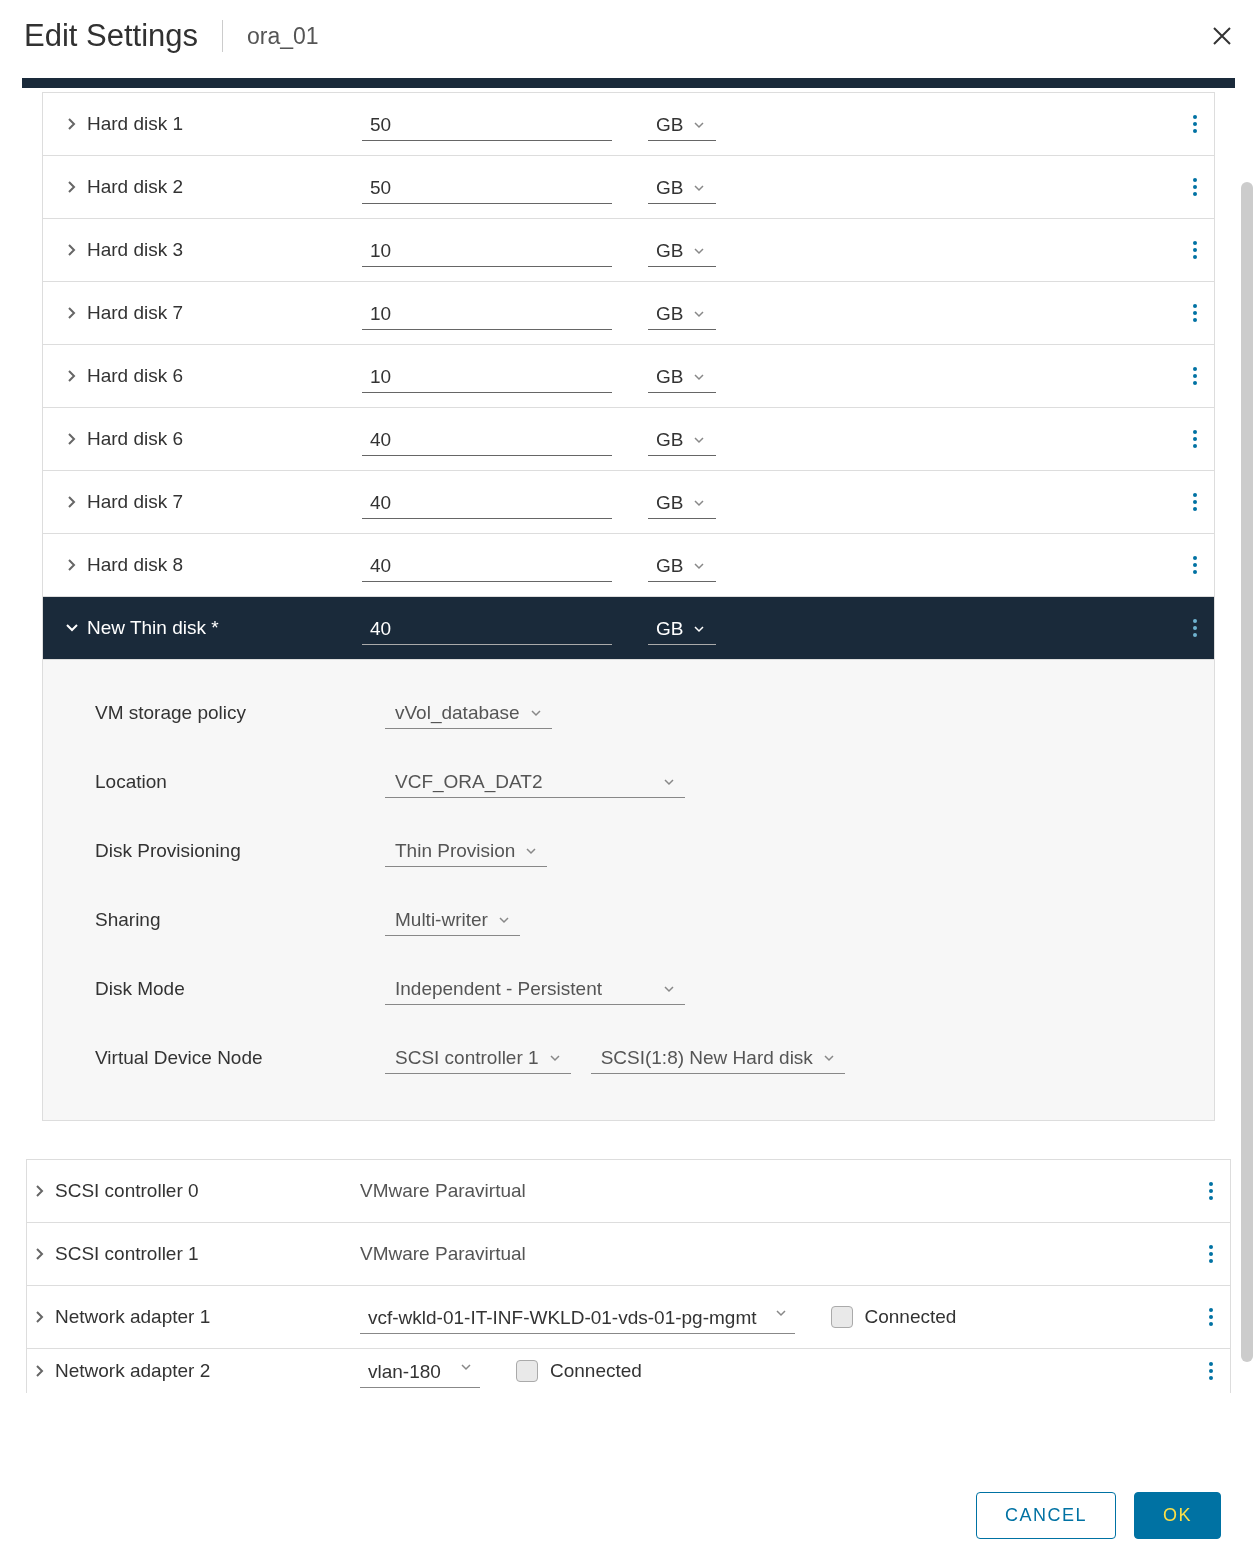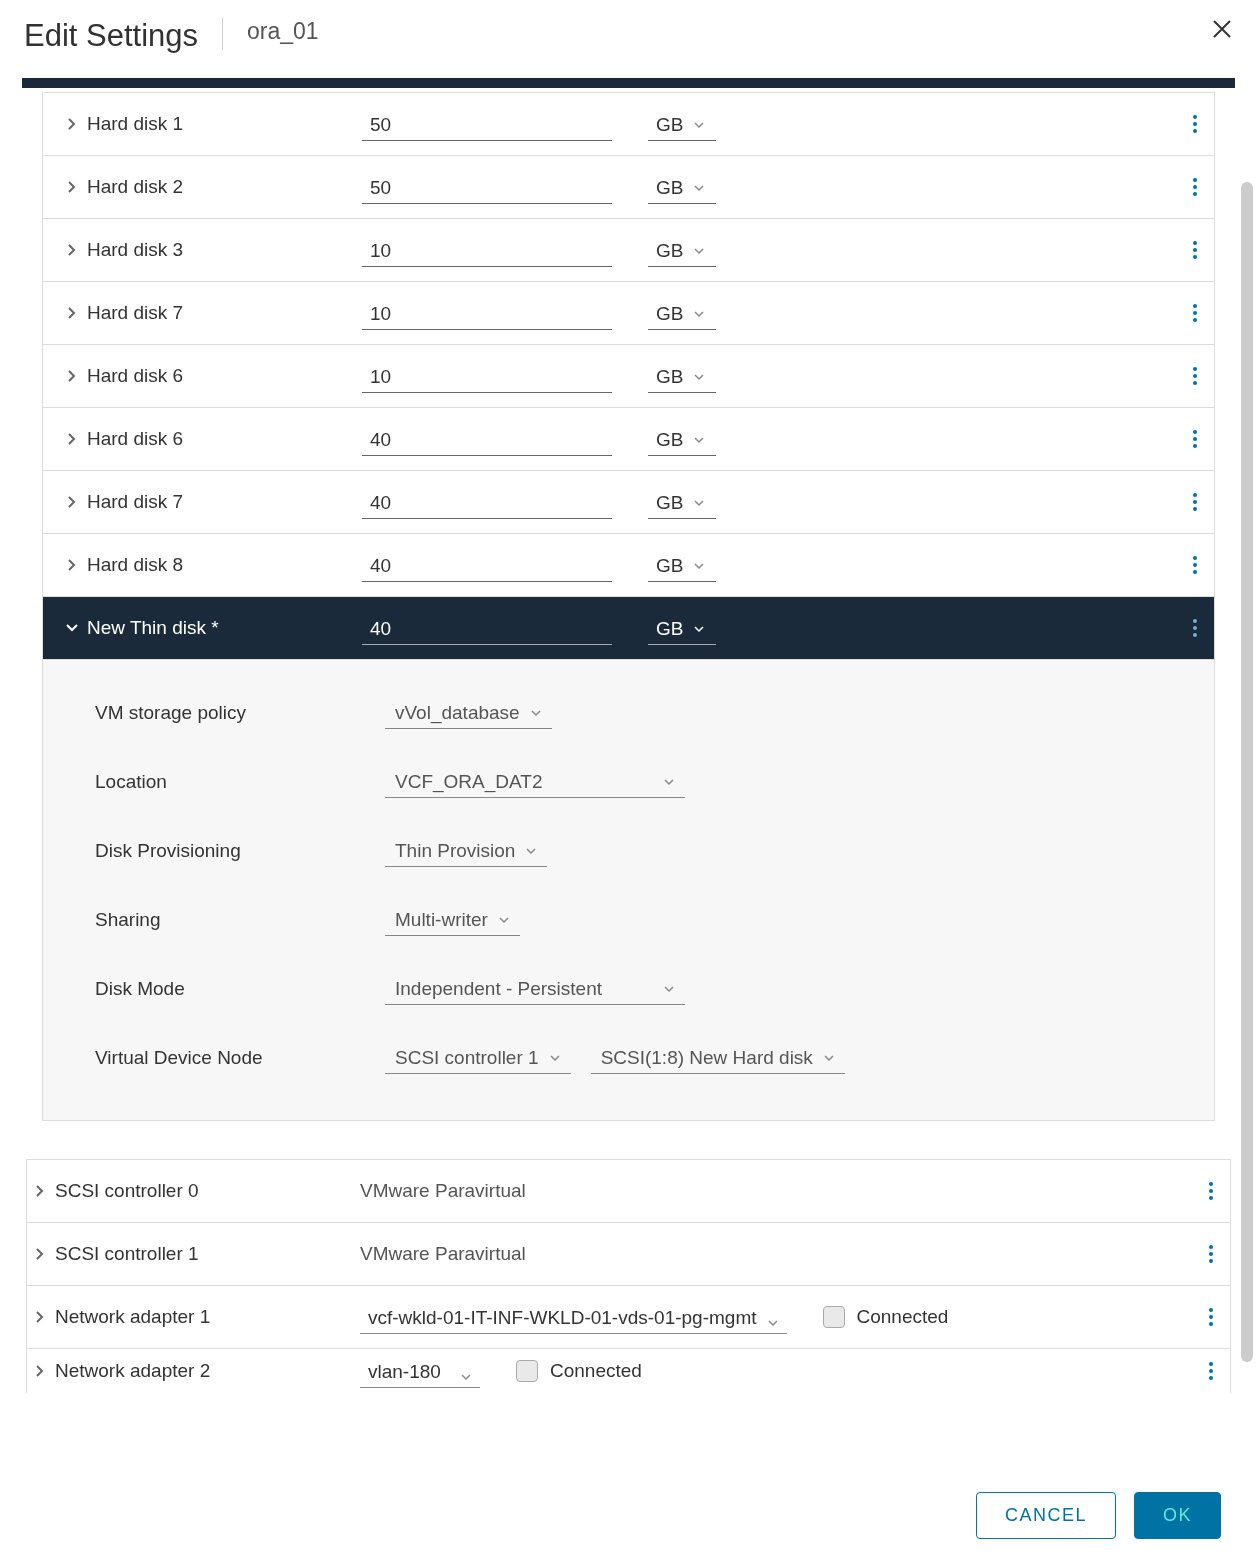--- a/index.html
+++ b/index.html
@@ -1,18 +1,18 @@
 <!DOCTYPE html>
 <html><head>
 <meta charset="utf-8">
 <style>
 * { box-sizing: border-box; margin: 0; padding: 0; font-family: -apple-system, BlinkMacSystemFont, "Segoe UI", Arial, sans-serif; }
 body { background: #fff; width: 1257px; height: 1567px; position: relative; overflow: hidden; }
 .dialog { width: 1257px; height: 1567px; display: flex; flex-direction: column; }
-.header { display: flex; align-items: flex-start; padding: 18px 24px 24px 24px; }
+.header { display: flex; align-items: center; padding: 18px 24px 24px 24px; }
 .header-title { font-size: 31px; font-weight: 300; color: #313131; }
 .header-sep { width: 1px; height: 32px; background: #ccc; margin: 0 24px; }
 .header-sub { font-size: 23px; color: #555; font-weight: 400; }
 .header-close { margin-left: auto; cursor: pointer; color: #333; }
 .topbar { height: 10px; background: #1a2a3a; margin: 0 22px 4px 22px; }
 .content-wrap { flex: 1; position: relative; overflow: hidden; padding: 0 22px 0 22px; }
 .scroll-area { height: 100%; overflow-y: auto; }
 .panel { border: 1px solid #ddd; border-bottom: none; margin: 0 20px; }
 .row { display: flex; align-items: center; border-bottom: 1px solid #ddd; min-height: 63px; padding: 0 12px 0 22px; position: relative; }
 .row.dark { background: #1a2a3a; color: #fff; }
@@ -27,27 +27,27 @@
 .row.dark .kebab { color: #6fb3cf; }
 .expanded { background: #f7f7f7; border-bottom: 1px solid #ddd; padding: 18px 0 28px 0; }
 .exp-row { display: flex; align-items: center; padding: 18px 0 18px 52px; }
 .exp-label { width: 290px; font-size: 19px; color: #333; font-weight: 500; }
 .exp-val { font-size: 19px; color: #333; }
 .exp-select { border: none; border-bottom: 1px solid #888; background: transparent; font-size: 19px; color: #555; padding: 6px 10px 4px 10px; display: flex; align-items: center; gap: 10px; cursor: pointer; }
 .exp-select.wide { min-width: 300px; justify-content: space-between; }
 .exp-select.med { min-width: 160px; justify-content: space-between; }
 .row-text { font-size: 19px; color: #555; }
 .bottom-row { display: flex; align-items: center; border-bottom: 1px solid #ddd; min-height: 63px; padding: 0 12px 0 6px; }
-.net-select { border: none; border-bottom: 1px solid #888; background: transparent; font-size: 19px; color: #333; padding: 6px 8px 4px 8px; display: flex; align-items: flex-end; gap: 10px; cursor: pointer; }
+.net-select { border: none; border-bottom: 1px solid #888; background: transparent; font-size: 19px; color: #333; padding: 6px 8px 4px 8px; display: flex; align-items: flex-start; gap: 18px; cursor: pointer; }
 .checkbox { width: 22px; height: 22px; border: 1px solid #aaa; border-radius: 4px; background: #e9e9e9; margin-left: 36px; margin-right: 12px; }
 .conn-label { font-size: 19px; color: #333; }
 .footer { display: flex; justify-content: flex-end; gap: 18px; padding: 28px 36px; }
 .btn { padding: 12px 28px; font-size: 18px; letter-spacing: 1.5px; border-radius: 4px; cursor: pointer; }
 .btn-cancel { background: #fff; border: 1px solid #0072a3; color: #0072a3; }
-.btn-ok { background: #0072a3; border: 1px solid #0072a3; color: #5eead4; }
+.btn-ok { background: #0072a3; border: 1px solid #0072a3; color: #fde047; }
 .fake-scrollbar { position: absolute; right: 4px; top: 90px; width: 12px; height: 1180px; background: #ccc; border-radius: 6px; }
 .bottom-group { border: 1px solid #ddd; border-bottom: none; margin: 38px 4px 0 4px; }
 svg { display: block; }
 </style>
 </head>
 <body>
 
 <div class="dialog">
   <div class="header">
     <div class="header-title">Edit Settings</div>

